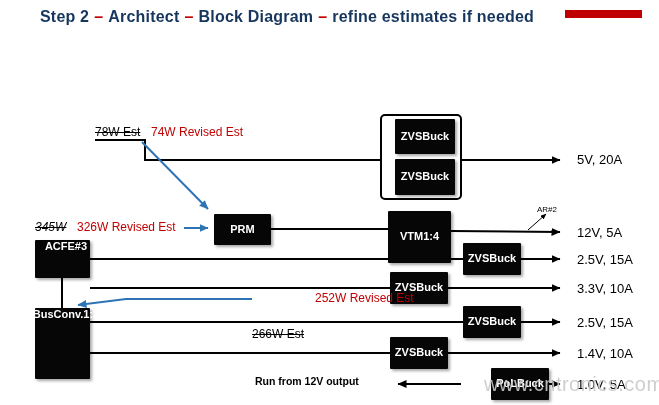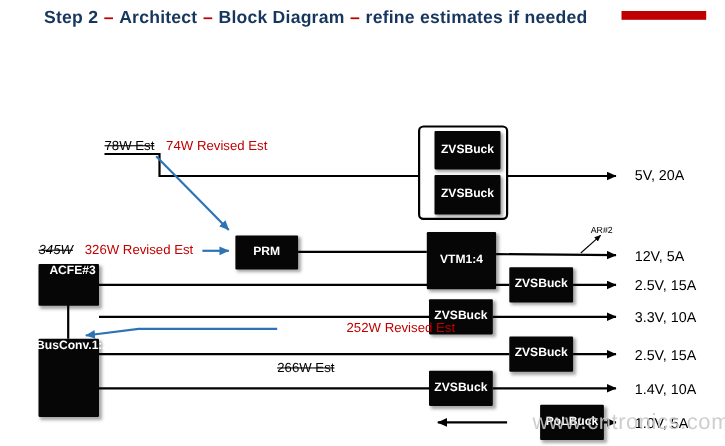--- a/index.html
+++ b/index.html
@@ -145,17 +145,18 @@
   <span class="ann ann-new" style="left:315px;top:291px;">252W Revised Est</span>
 
   <span class="out-label" style="left:577px;top:152px;">5V, 20A</span>
   <span class="out-label" style="left:577px;top:225px;">12V, 5A</span>
   <span class="out-label" style="left:577px;top:252px;">2.5V, 15A</span>
   <span class="out-label" style="left:577px;top:281px;">3.3V, 10A</span>
   <span class="out-label" style="left:577px;top:315px;">2.5V, 15A</span>
   <span class="out-label" style="left:577px;top:346px;">1.4V, 10A</span>
   <span class="out-label" style="left:577px;top:377px;">1.0V, 5A</span>
 
+  <span class="run-note" style="left:255px;top:375px;">Run from 12V output</span>
   <span class="ar-note" style="left:537px;top:205px;">AR#2</span>
 
   <span class="watermark">www.cntronics.com</span>
 
 </div>
 
 </body></html>

